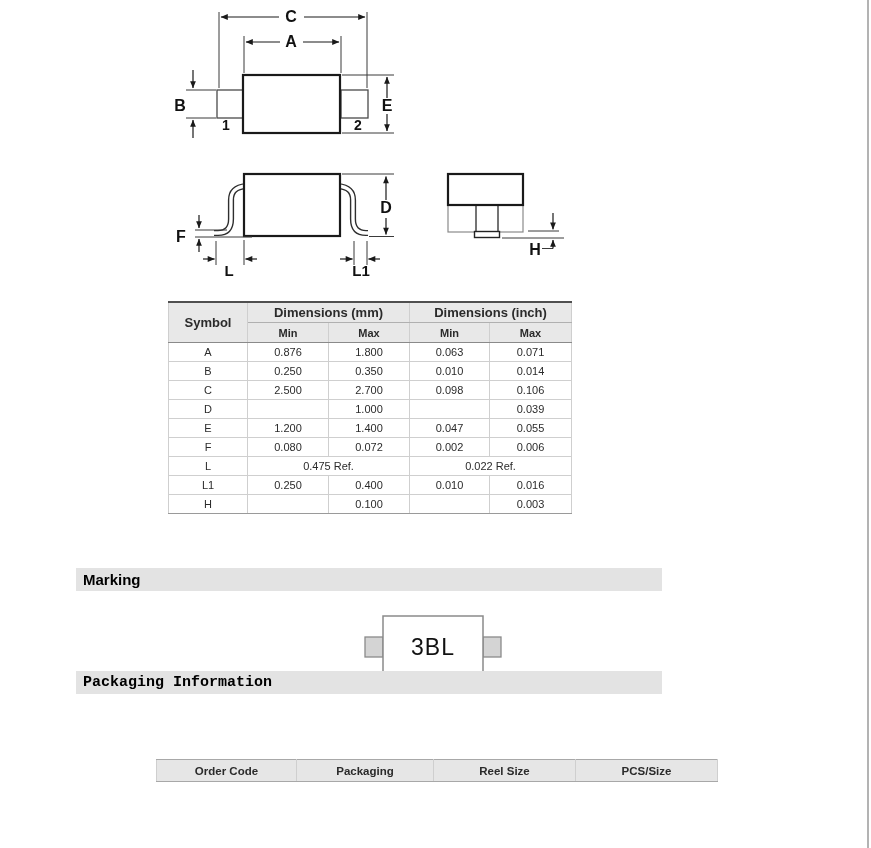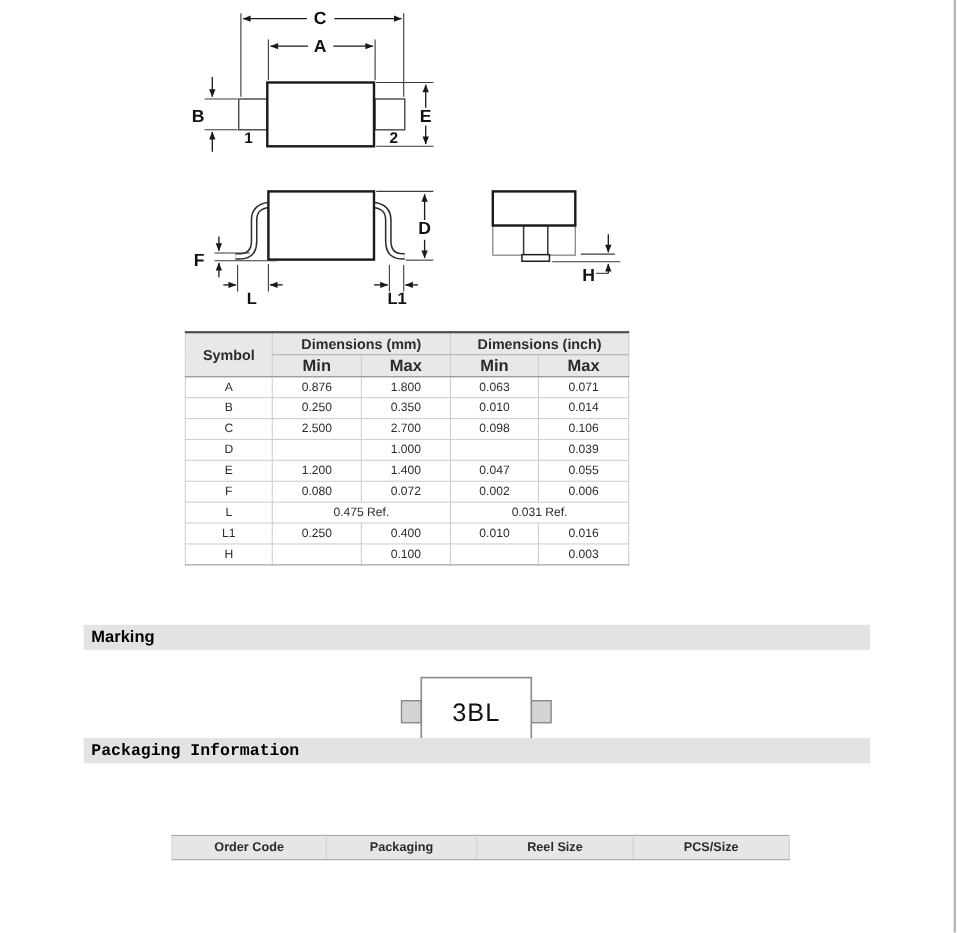--- a/index.html
+++ b/index.html
@@ -9,41 +9,41 @@
   }
   svg{position:absolute;left:0;top:0;}
   svg text{font-family:"Liberation Sans",sans-serif;fill:#111;}
   .dimlbl{font-size:16px;font-weight:700;}
   .dimlbl-sm{font-size:15px;font-weight:700;}
   .pinlbl{font-size:14px;font-weight:700;}
   .marktxt{font-size:23px;font-weight:400;letter-spacing:1px;}
 
   
   .secbar{
-    position:absolute;left:76px;width:715px;height:23px;background:#e3e3e3;
+    position:absolute;left:76px;width:586px;height:23px;background:#e3e3e3;
     font-size:15px;font-weight:700;color:#000;line-height:23px;padding-left:7px;
     box-sizing:border-box;
   }
   .secbar.marking{top:568px;}
   .secbar.packaging{top:671px;font-family:Liberation Mono, monospace;}
 
   
   table{border-collapse:collapse;table-layout:fixed;}
   .dims{
     position:absolute;left:168px;top:301px;width:403px;
     font-size:11px;color:#2b2b2b;border-top:2px solid #4f4f4f;
   }
   .dims th,.dims td{
     border-left:1px solid #cfcfcf;border-right:1px solid #cfcfcf;
     text-align:center;vertical-align:middle;padding:0;font-weight:400;
   }
   .dims th{background:#e8e8e8;font-weight:700;}
   .dims tr.h1 th{height:19px;font-size:13px;}
   .dims tr.h1 th.span2{border-bottom:1px solid #b0b0b0;}
-  .dims tr.h2 th{height:19px;font-size:15px;border-bottom:1px solid #8a8a8a;}
+  .dims tr.h2 th{height:19px;font-size:11px;border-bottom:1px solid #8a8a8a;}
   .dims th.sym{font-size:12px;border-bottom:1px solid #8a8a8a;}
   .dims td{height:18px;border-bottom:1px solid #cfcfcf;}
   .dims tr.last td{border-bottom:1px solid #9a9a9a;}
 
   
   .pkg{
     position:absolute;left:156px;top:759px;width:561px;
     font-size:11px;color:#2b2b2b;
   }
   .pkg th,.pkg td{
@@ -227,21 +227,21 @@
     <tr>
       <td>F</td>
       <td>0.080</td>
       <td>0.072</td>
       <td>0.002</td>
       <td>0.006</td>
     </tr>
     <tr>
       <td>L</td>
       <td colspan="2">0.475 Ref.</td>
-      <td colspan="2">0.031 Ref.</td>
+      <td colspan="2">0.022 Ref.</td>
     </tr>
     <tr>
       <td>L1</td>
       <td>0.250</td>
       <td>0.400</td>
       <td>0.010</td>
       <td>0.016</td>
     </tr>
     <tr class="last">
       <td>H</td>

